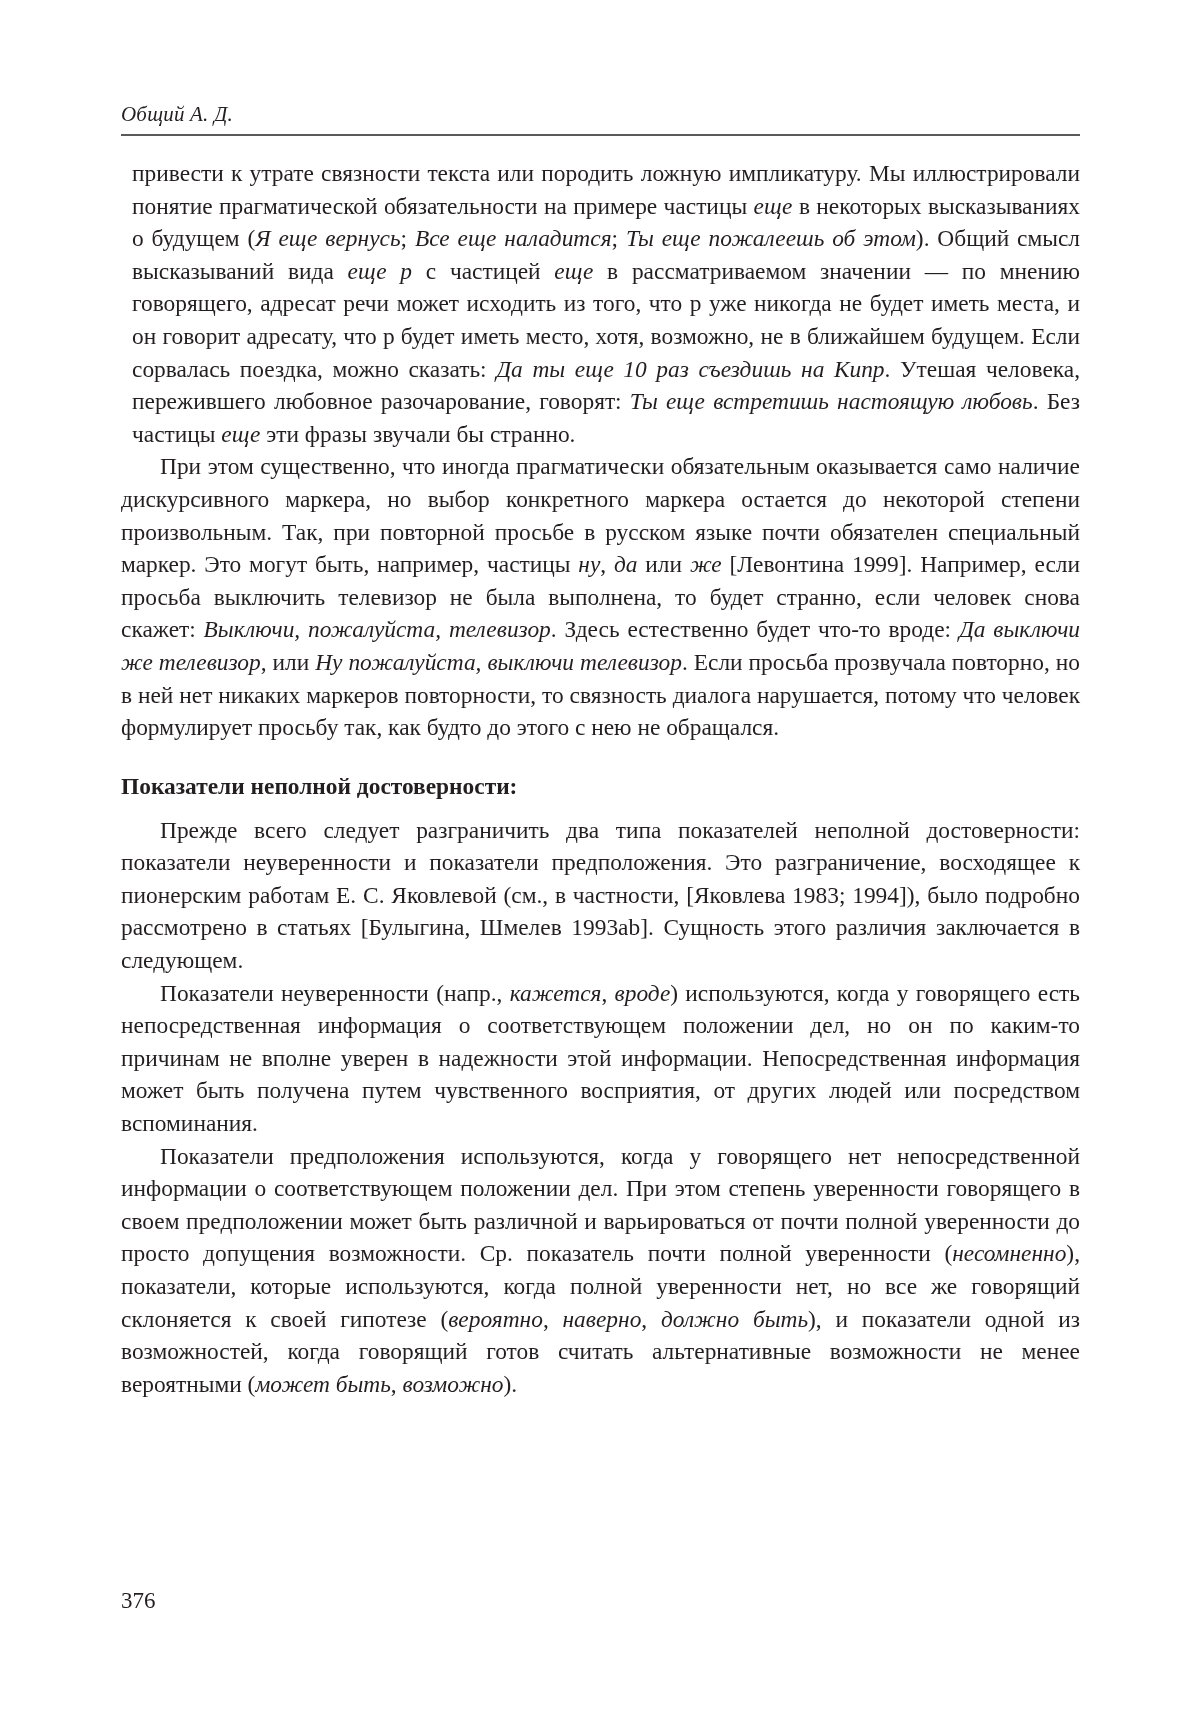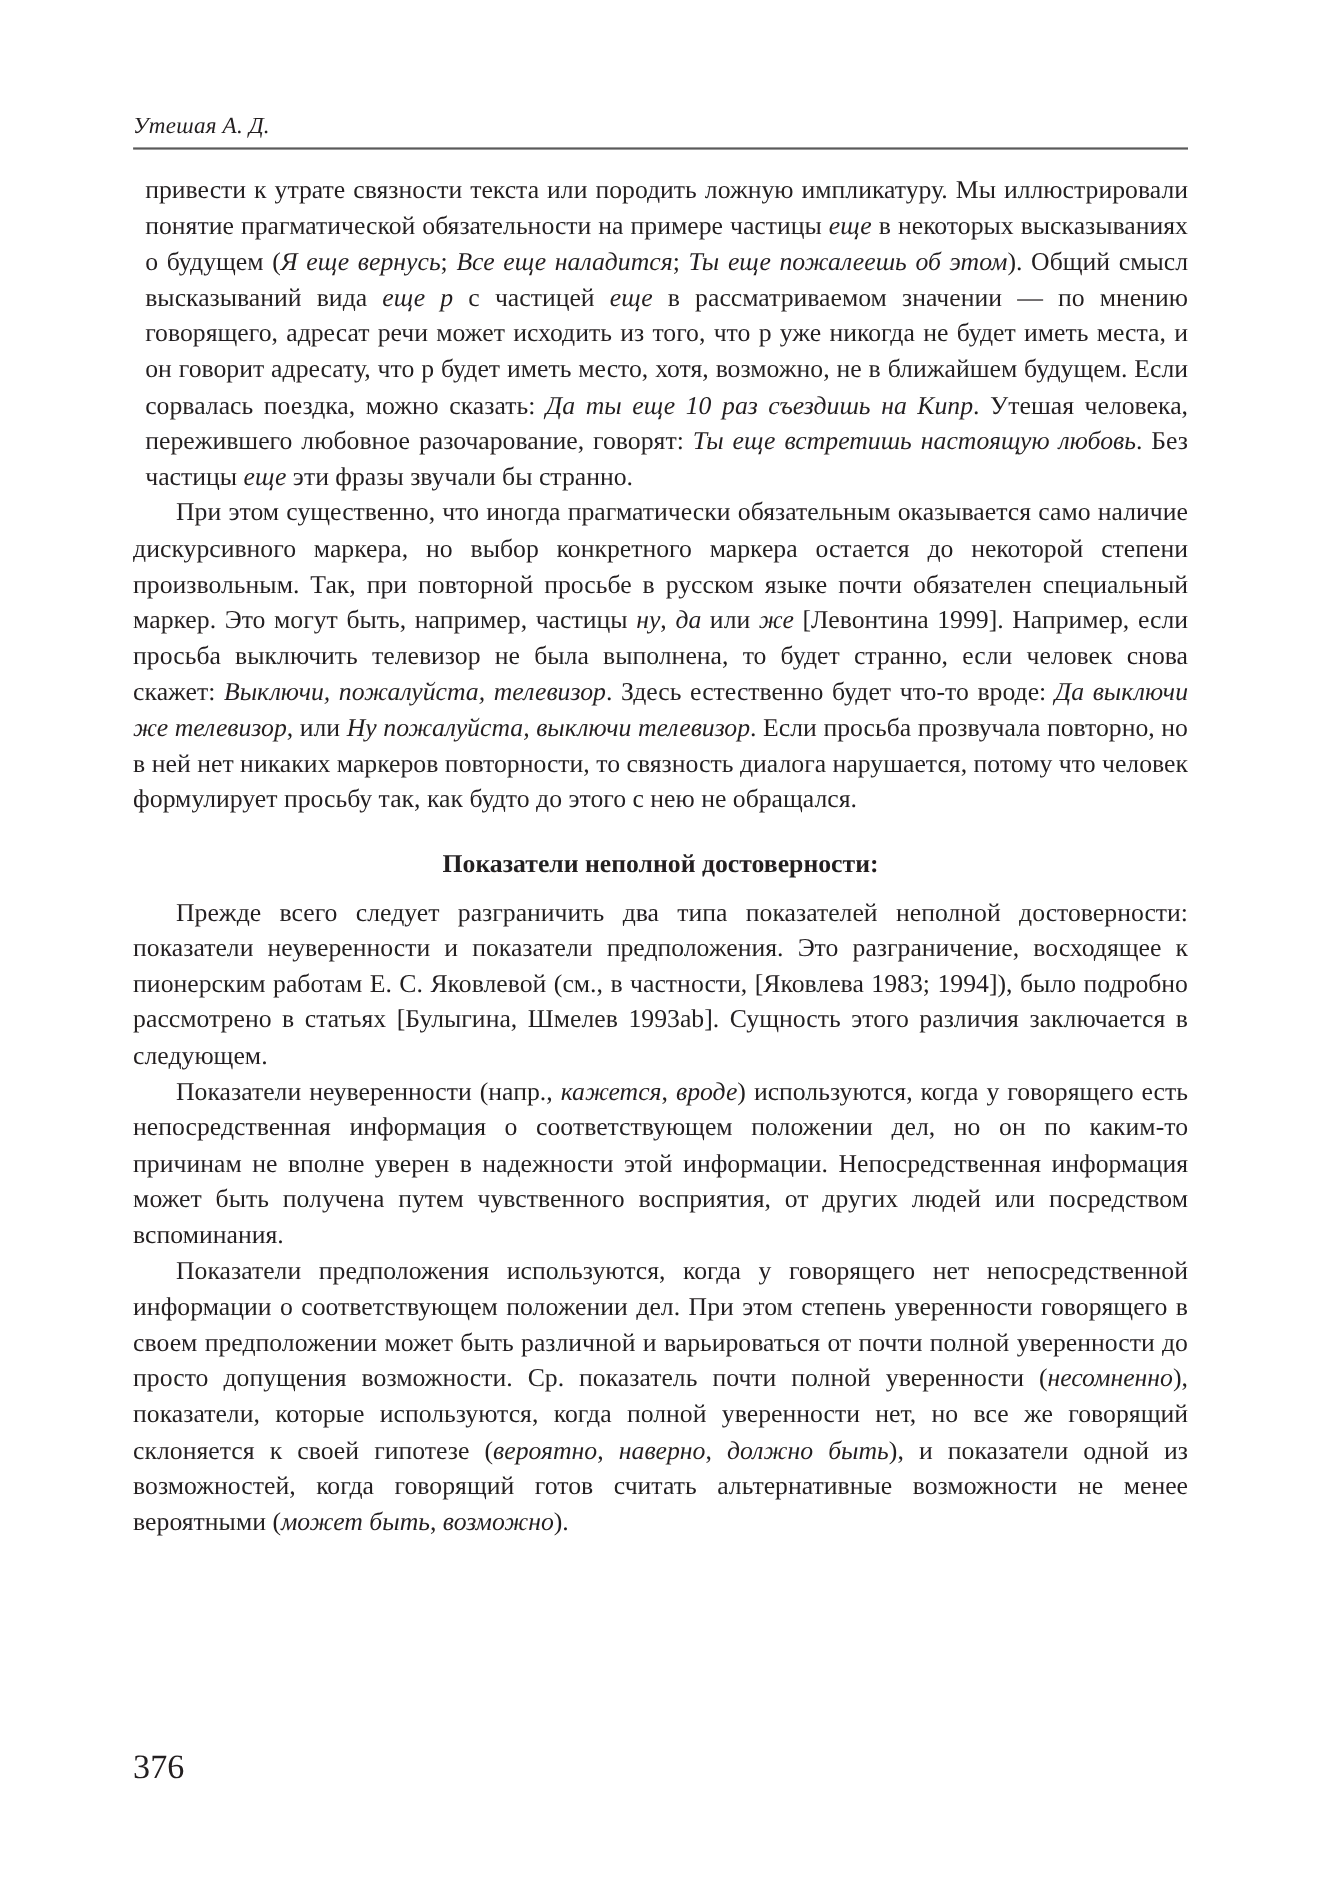--- a/index.html
+++ b/index.html
@@ -5,29 +5,29 @@
   html, body { margin: 0; padding: 0; background: #ffffff; }
   body { width: 1200px; height: 1710px; position: relative; overflow: hidden; color: #231f20; }
   .page { position: absolute; left: 121px; top: 100px; width: 959px; font-family: "Liberation Serif", serif; }
   .running-head { font-style: italic; font-size: 21px; line-height: 28px; height: 30px; margin-bottom: 0; letter-spacing: 0.2px; }
   .head-rule { border: 0; border-top: 2px solid #5a5a5a; margin: 4px 0 0 0; height: 0; }
   .body { margin-top: 21px; font-size: 23.4px; line-height: 32.6px; text-align: justify; }
   .para { margin: 0; text-indent: 0; hyphens: manual; }
   .para.indent { text-indent: 39px; }
   .para.first { text-indent: 0; margin-left: 11px; }
   .para i { font-style: italic; }
-  .section-title { text-align: center; font-weight: bold; font-size: 23.4px; line-height: 33px; margin: 26px 0 11px 0; }
+  .section-title { font-weight: bold; font-size: 23.4px; line-height: 33px; margin: 26px 0 11px 0; }
   .section-title div { display: block; }
-  .page-number { position: absolute; left: 121px; top: 1588px; font-size: 31px; font-family: "Liberation Serif", serif; }
+  .page-number { position: absolute; left: 121px; top: 1588px; font-size: 23px; font-family: "Liberation Serif", serif; }
 </style>
 </head>
 <body>
 
 <div class="page">
-  <div class="running-head">Утешая А. Д.</div>
+  <div class="running-head">Общий А. Д.</div>
   <hr class="head-rule">
 
   <div class="body">
     <div id="paras-top">
         <p class="para first"><span>привести к утрате связности текста или породить ложную импликатуру. Мы иллю­стрировали понятие прагматической обязательности на примере частицы </span><i>еще</i><span> в не­которых высказываниях о будущем (</span><i>Я еще вернусь</i><span>; </span><i>Все еще наладится</i><span>; </span><i>Ты еще пожалеешь об этом</i><span>). Общий смысл высказываний вида </span><i>еще р</i><span> с частицей </span><i>еще</i><span> в рассматриваемом значении — по мнению говорящего, адресат речи может исхо­дить из того, что р уже никогда не будет иметь места, и он говорит адресату, что р будет иметь место, хотя, возможно, не в ближайшем будущем. Если сорвалась поездка, можно сказать: </span><i>Да ты еще 10 раз съездишь на Кипр</i><span>. Утешая человека, пережившего любовное разочарование, говорят: </span><i>Ты еще встретишь настоящую любовь</i><span>. Без частицы </span><i>еще</i><span> эти фразы звучали бы странно.</span></p>
         <p class="para indent"><span>При этом существенно, что иногда прагматически обязательным оказывается само наличие дискурсивного маркера, но выбор конкретного маркера остается до некоторой степени произвольным. Так, при повторной просьбе в русском языке поч­ти обязателен специальный маркер. Это могут быть, например, частицы </span><i>ну</i><span>, </span><i>да</i><span> или </span><i>же</i><span> [Левонтина 1999]. Например, если просьба выключить телевизор не была выполнена, то будет странно, если человек снова скажет: </span><i>Выключи, пожалуй­ста, телевизор</i><span>. Здесь естественно будет что-то вроде: </span><i>Да выключи же телеви­зор</i><span>, или </span><i>Ну пожалуйста, выключи телевизор</i><span>. Если просьба прозвучала повтор­но, но в ней нет никаких маркеров повторности, то связность диалога наруша­ется, потому что человек формулирует просьбу так, как будто до этого с нею не обращался.</span></p>
       </div>
 
     <div class="section-title">
       <div>Показатели неполной достоверности:</div>

